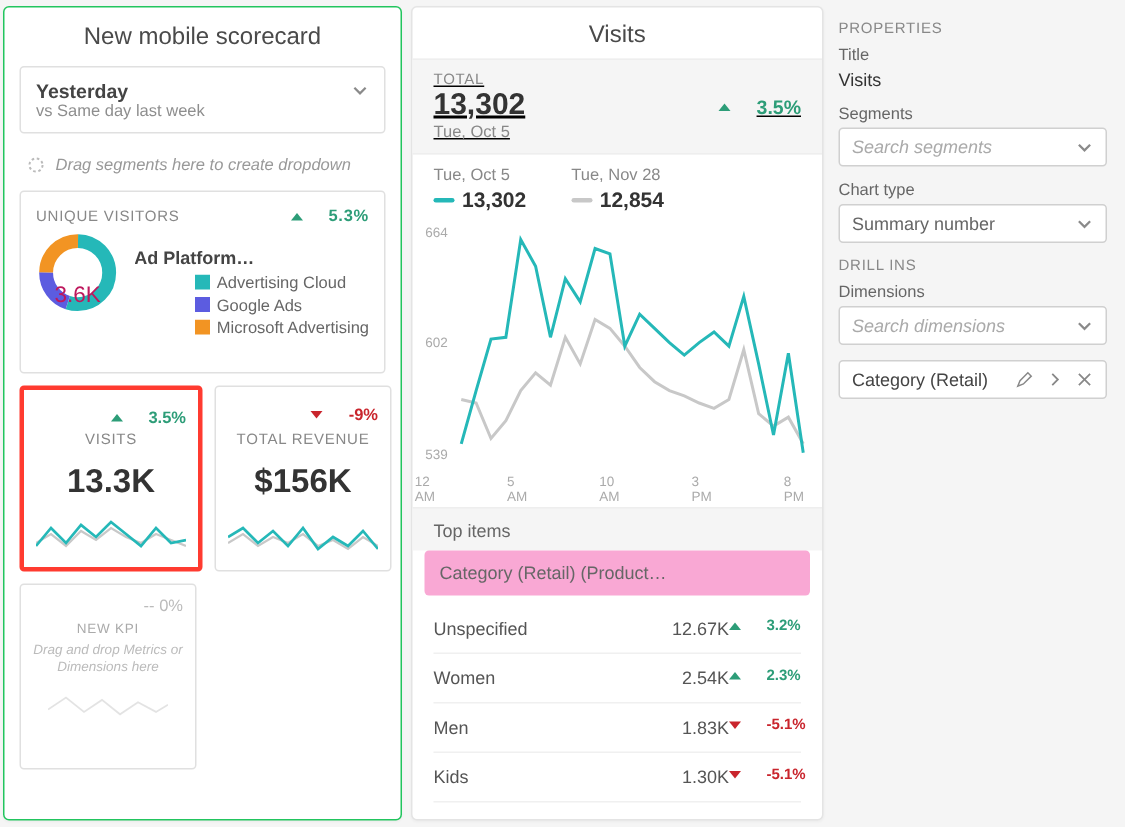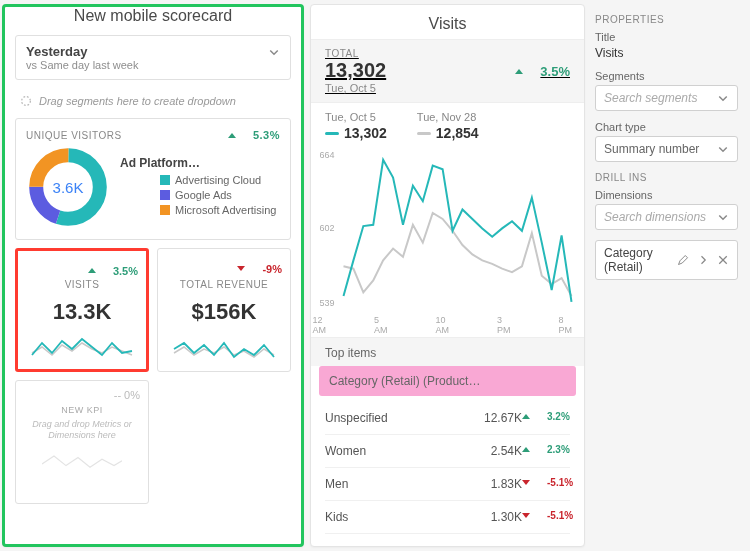--- a/index.html
+++ b/index.html
@@ -1,41 +1,41 @@
 <!DOCTYPE html>
 <html><head>
 <meta charset="utf-8">
 <style>
   * { box-sizing: border-box; margin: 0; padding: 0; font-family: -apple-system, BlinkMacSystemFont, "Segoe UI", Arial, sans-serif; }
   body { background: #f5f5f5; width: 750px; height: 551px; overflow: hidden; display: flex; }
   
-  .scorecard-panel { width: 302px; background: #fff; border: 3px solid #22c55e; border-radius: 4px; margin: 4px 6px 4px 2px; padding: 0 10px 4px 10px; display: flex; flex-direction: column; box-shadow: 0 1px 2px rgba(0,0,0,0.04); }
+  .scorecard-panel { width: 266px; background: #fff; border: 1px solid #22c55e; border-radius: 4px; margin: 4px 6px 4px 2px; padding: 11px 10px 4px 10px; display: flex; flex-direction: column; box-shadow: 0 1px 2px rgba(0,0,0,0.04); }
   .scorecard-title { text-align: center; font-size: 16px; font-weight: 400; color: #4a4a4a; padding-bottom: 10px; }
   .date-select { border: 1px solid #e0e0e0; border-radius: 3px; padding: 8px 10px; margin-bottom: 8px; display: flex; justify-content: space-between; align-items: flex-start; cursor: pointer; gap: 32px; }
   .date-select .texts { display: flex; flex-direction: column; }
   .date-main { font-size: 13px; color: #444; font-weight: 600; }
   .date-sub { font-size: 11px; color: #8e8e8e; }
   .chevron-down { width: 12px; height: 12px; display: inline-block; }
   .chevron-down svg { width: 100%; height: 100%; stroke: #8a8a8a; fill: none; stroke-width: 2; }
   .seg-drop { display: flex; align-items: center; gap: 6px; padding: 6px 4px 10px 4px; font-size: 11px; color: #999; font-style: italic; }
   .seg-drop .gear { width: 14px; height: 14px; }
   .uv-card { border: 1px solid #e0e0e0; border-radius: 3px; padding: 10px 10px; margin-bottom: 8px; }
   .uv-head { display: flex; justify-content: space-between; align-items: center; font-size: 10px; letter-spacing: .5px; color: #888; text-transform: uppercase; }
   .pct { font-size: 11px; font-weight: 600; display: inline-flex; align-items: center; gap: 17px; }
   .pct.up { color: #2d9d78; }
   .pct.down { color: #c9252d; }
   .caret-up, .caret-down { width: 0; height: 0; border-left: 4px solid transparent; border-right: 4px solid transparent; display:inline-block; }
   .caret-up { border-bottom: 5px solid currentColor; }
   .caret-down { border-top: 5px solid currentColor; }
   .uv-body { display: flex; align-items: center; gap: 10px; margin-top: 4px; }
   .donut-wrap { width: 84px; height: 84px; position: relative; }
-  .donut-wrap .center-val { position: absolute; inset: 0; display: flex; align-items: center; justify-content: center; font-size: 15px; font-weight: 400; color: #3b82f6; }
+  .donut-wrap .center-val { position: absolute; inset: 0; display: flex; align-items: center; justify-content: center; font-size: 15px; font-weight: 400; color: #be185d; }
   .legend { font-size: 11px; color: #666; }
   .legend .lg-title { font-weight: 700; color: #444; font-size: 12px; margin-bottom: 4px; white-space: nowrap; overflow: hidden; text-overflow: ellipsis; max-width: 120px; }
-  .legend .lg-row { display: flex; align-items: center; gap: 5px; margin-bottom: 3px; white-space: nowrap; overflow: hidden; text-overflow: ellipsis; max-width: 120px; margin-left: 40px; }
+  .legend .lg-row { display: flex; align-items: flex-start; gap: 5px; margin-bottom: 3px; white-space: nowrap; overflow: hidden; text-overflow: ellipsis; max-width: 120px; margin-left: 40px; }
   .sw { width: 10px; height: 10px; display: inline-block; }
   .tiles { display: grid; grid-template-columns: 1fr 1fr; gap: 8px; }
   .tile { border: 1px solid #e0e0e0; border-radius: 3px; padding: 8px 8px 6px 8px; height: 124px; display: flex; flex-direction: column; justify-content: space-between; position: relative; background: #fff; }
   .tile.selected { border: 3px solid #ff3b30; }
   .tile .pct-row { text-align: right; }
   .tile-name { font-size: 10px; letter-spacing: .5px; color: #888; text-transform: uppercase; text-align: center; margin-top: -6px; }
   .tile-val { font-size: 22px; font-weight: 700; color: #333; text-align: center; }
   .tile-revenue .tile-val { font-weight: 700; }
   .spark { height: 30px; }
   .tile-new { border: 1px solid #e0e0e0; border-radius: 3px; padding: 8px; height: 124px; display: flex; flex-direction: column; align-items: center; justify-content: flex-start; gap: 4px; color: #bbb; text-align: center; margin-top:8px; width: calc(50% - 4px); }

